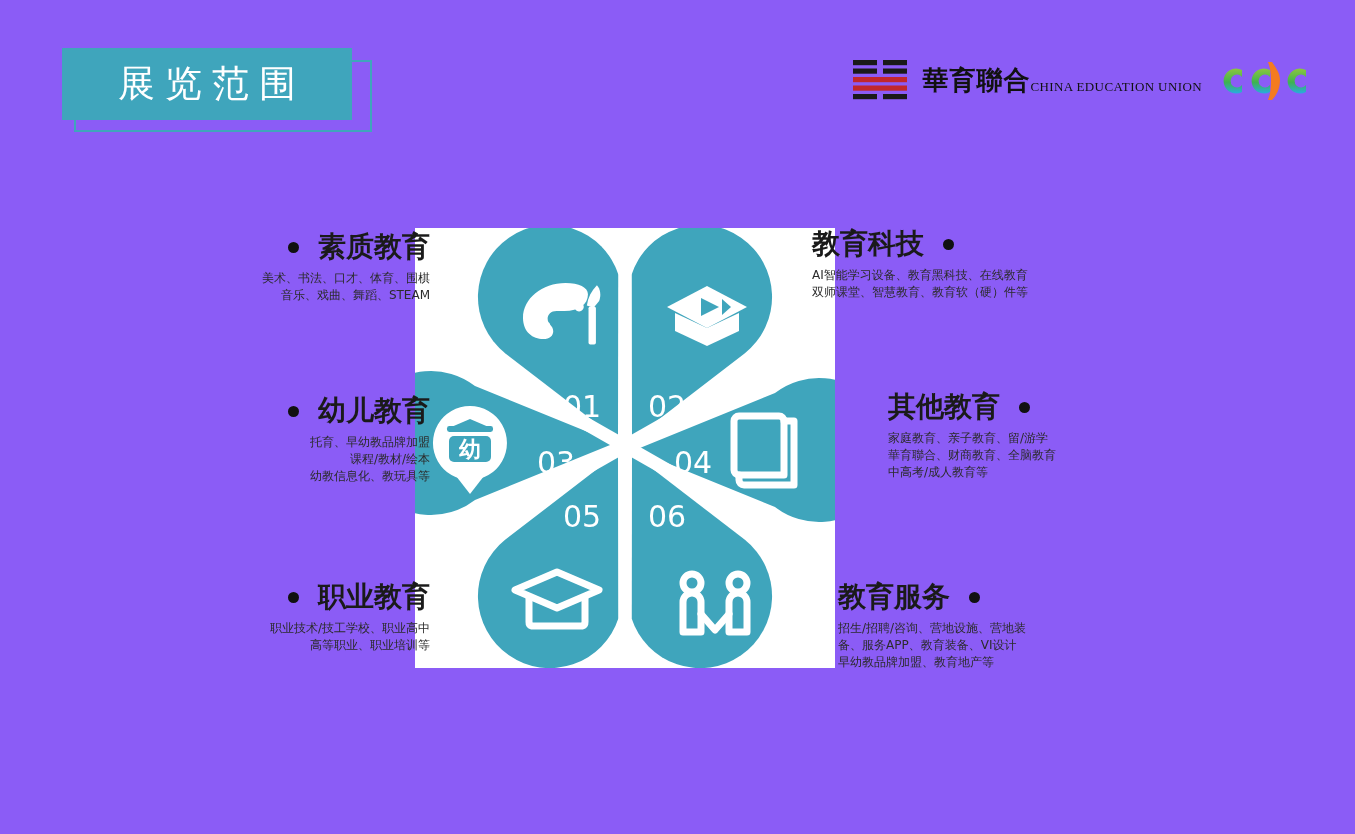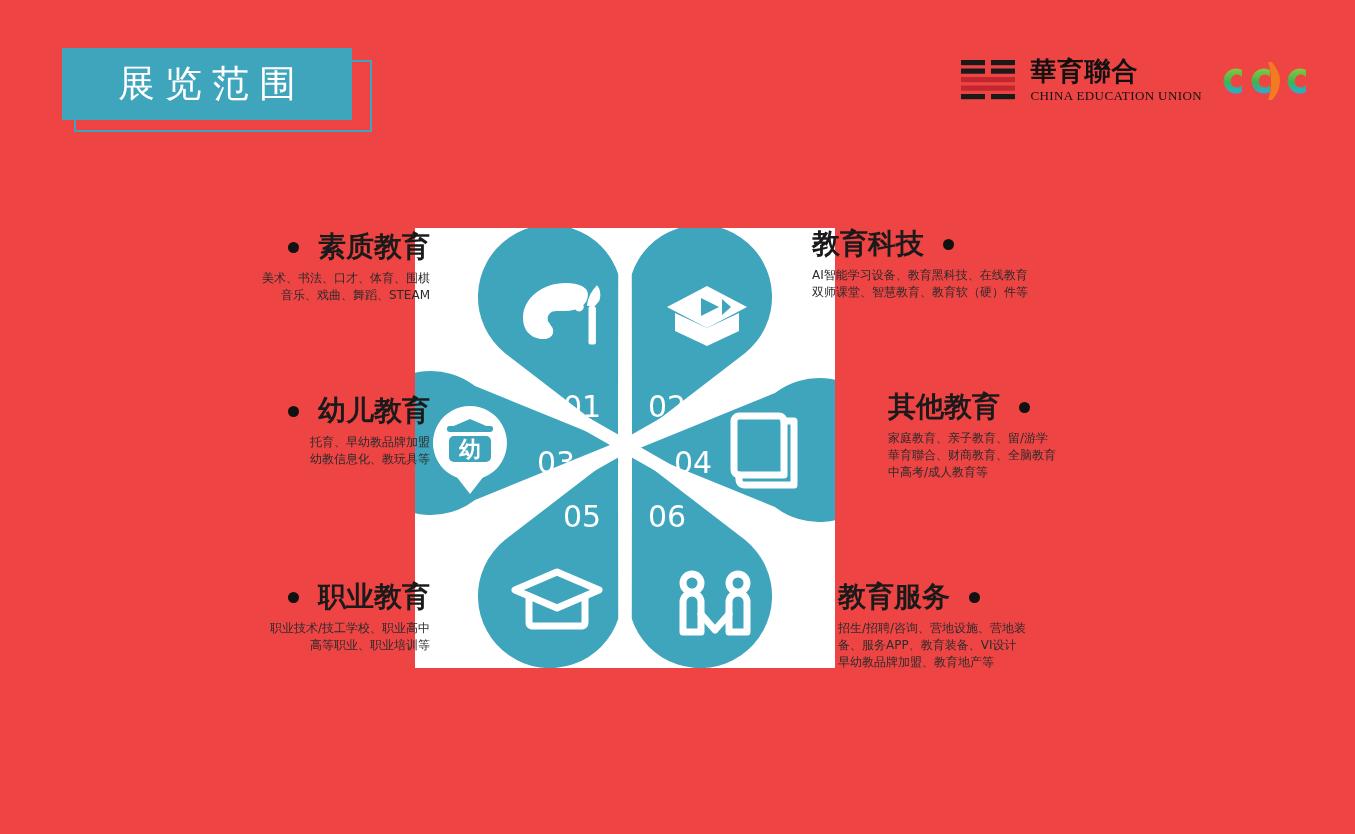--- a/index.html
+++ b/index.html
@@ -2,21 +2,21 @@
 <html><head>
 <meta charset="utf-8">
 <style>
   * { box-sizing: border-box; margin: 0; padding: 0; }
   html, body {
     width: 1355px; height: 834px;
     background: #ffffff;
     font-family: "Liberation Sans", "DejaVu Sans", sans-serif;
     overflow: hidden;
   }
-  #page { position: relative; width: 1355px; height: 834px; background:#ef4444; }
+  #page { position: relative; width: 1355px; height: 834px; background:#8b5cf6; }
 
   
   #title-banner { position: absolute; left: 62px; top: 48px; width: 310px; height: 84px; }
   #title-outline {
     position: absolute; left: 12px; top: 12px; width: 298px; height: 72px;
     border: 2px solid #3FA5BC; background: transparent;
   }
   #title-fill {
     position: absolute; left: 0px; top: 0px; width: 290px; height: 72px;
     background: #3FA5BC;
@@ -26,21 +26,21 @@
     display: flex; align-items: center; justify-content: center;
     color: #ffffff; font-size: 37px; letter-spacing: 10px;
     text-indent: 10px; font-weight: 400;
     font-family: "DejaVu Sans", "Liberation Sans", sans-serif;
   }
 
   
   #logo-area { position: absolute; right: 45px; top: 58px; display: flex; align-items: center; gap: 16px; }
   #logo-union { display: flex; align-items: center; gap: 9px; }
   #logo-mark { width: 60px; height: 44px; }
-  #logo-union-text { display: flex; flex-direction: column; align-items: flex-start; }
+  #logo-union-text { display: flex; flex-direction: row; align-items: flex-end; }
   #logo-cn {
     font-size: 26px; font-weight: bold; color: #111; letter-spacing: 1px; line-height: 1.05;
     font-family: "DejaVu Sans", "Liberation Sans", sans-serif;
   }
   #logo-en {
     font-size: 13px; font-weight: normal; color: #111; letter-spacing: 0.4px; margin-top: 2px;
     font-family: "Liberation Serif", serif;
   }
   #logo-cec { width: 92px; height: 46px; }
 
@@ -239,20 +239,21 @@
     </div>
   </div>
 
   <div class="blk left" id="blk-youer">
     <div class="blk-head">
       <span class="bullet"></span>
       <span>幼儿教育</span>
     </div>
     <div class="blk-body">
       <div>托育、早幼教品牌加盟</div>
+      <div>课程/教材/绘本</div>
       <div>幼教信息化、教玩具等</div>
     </div>
   </div>
 
   <div class="blk left" id="blk-zhiye">
     <div class="blk-head">
       <span class="bullet"></span>
       <span>职业教育</span>
     </div>
     <div class="blk-body">

